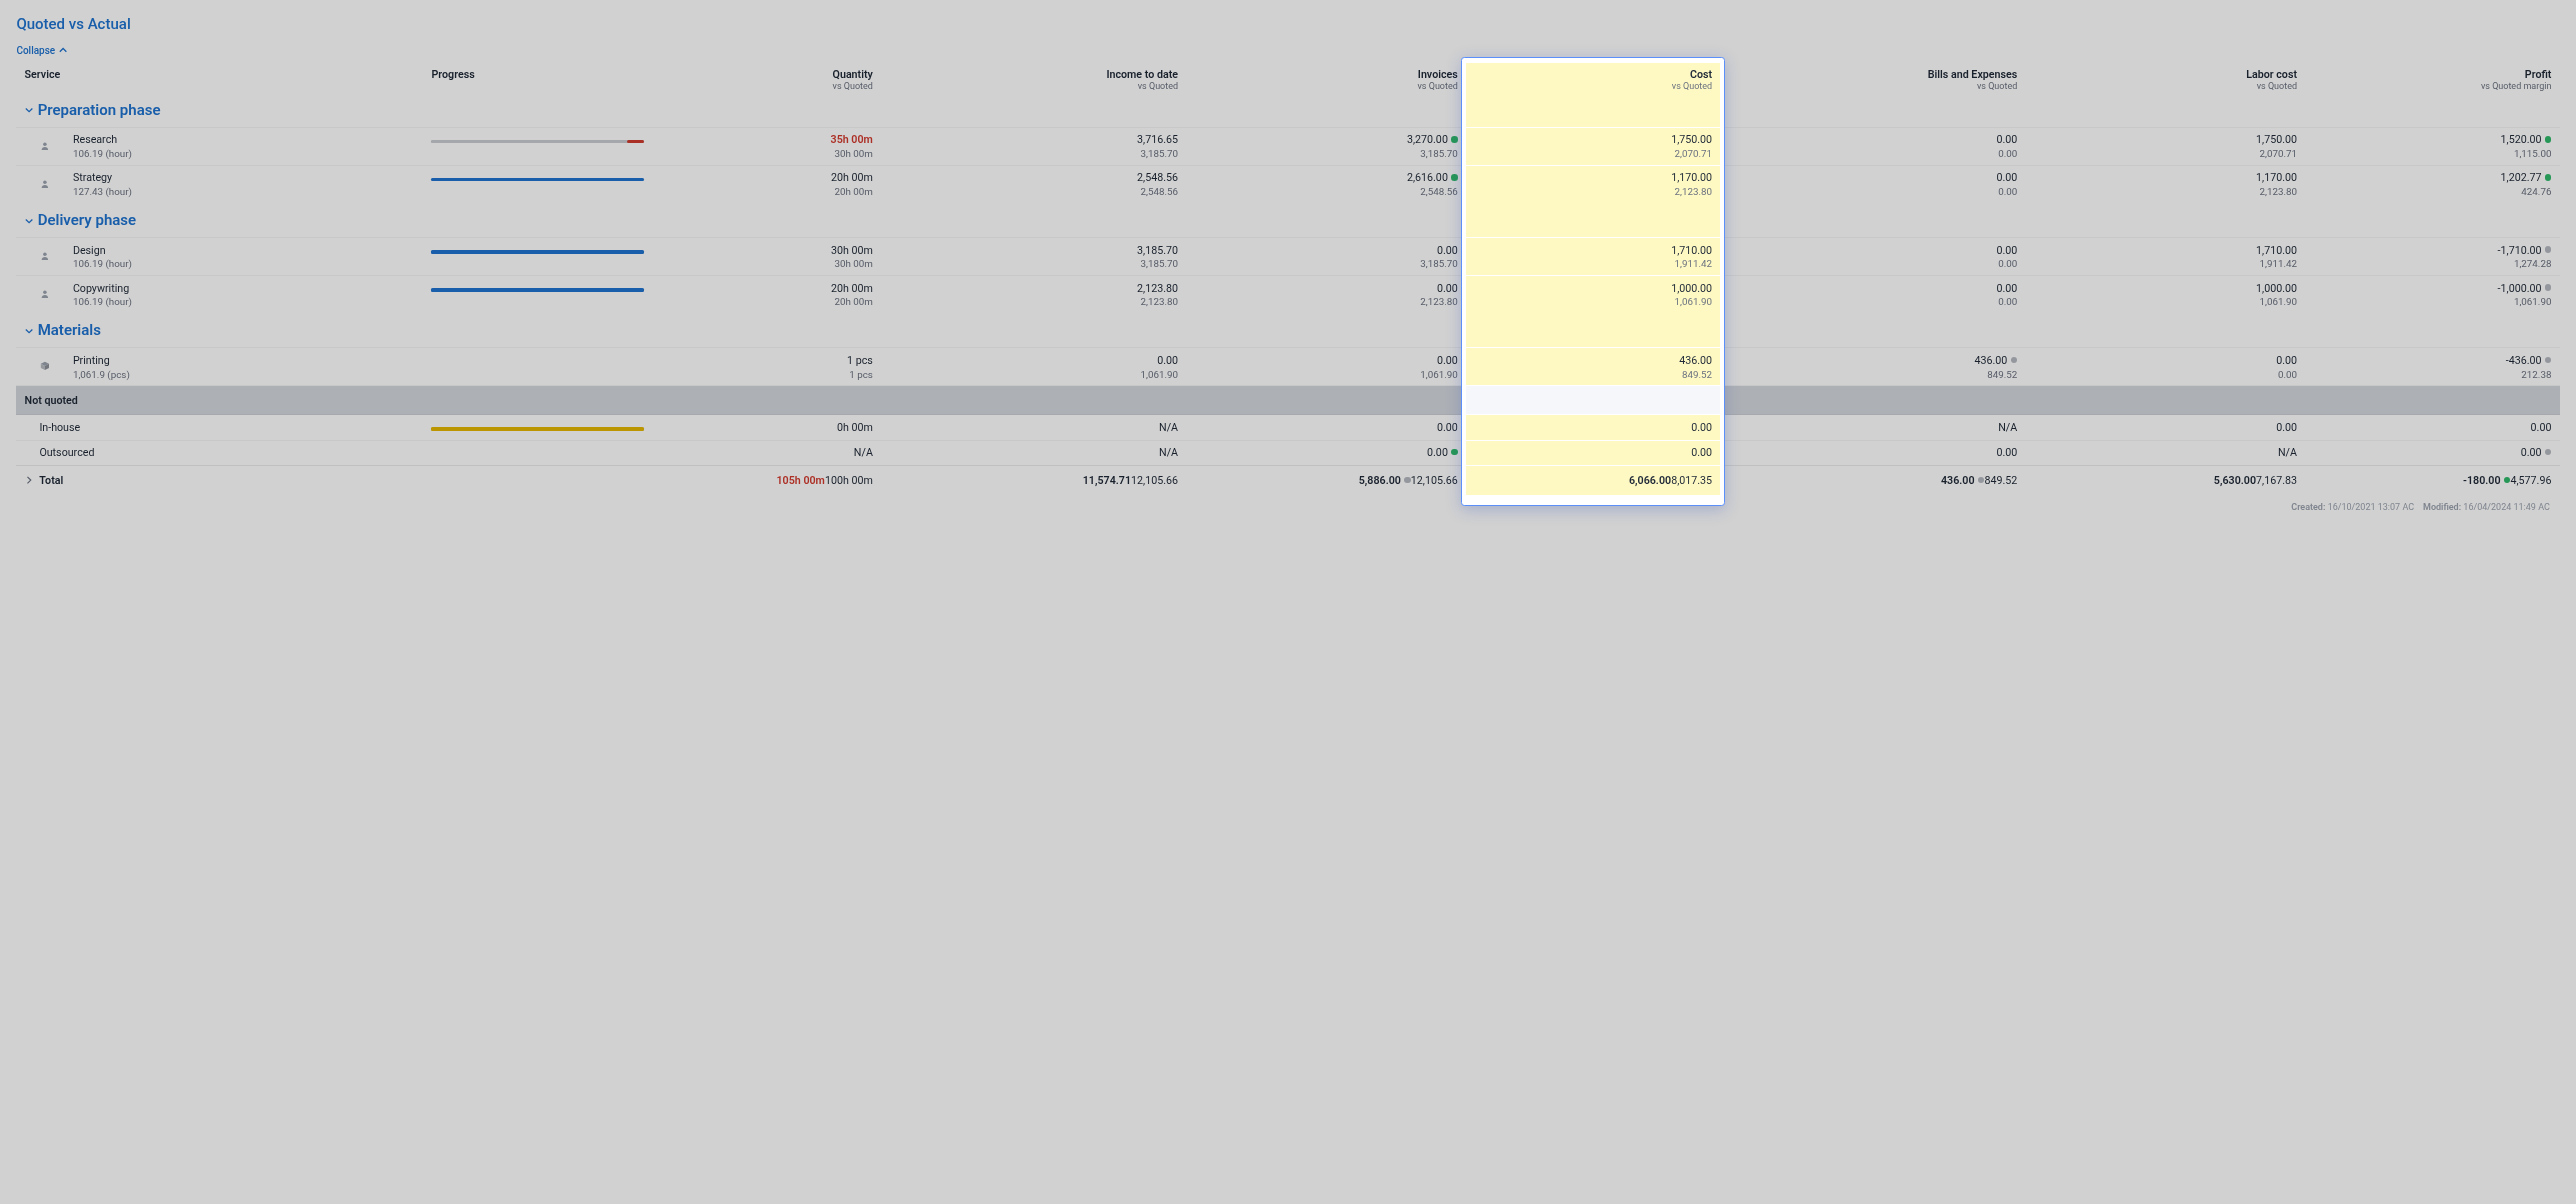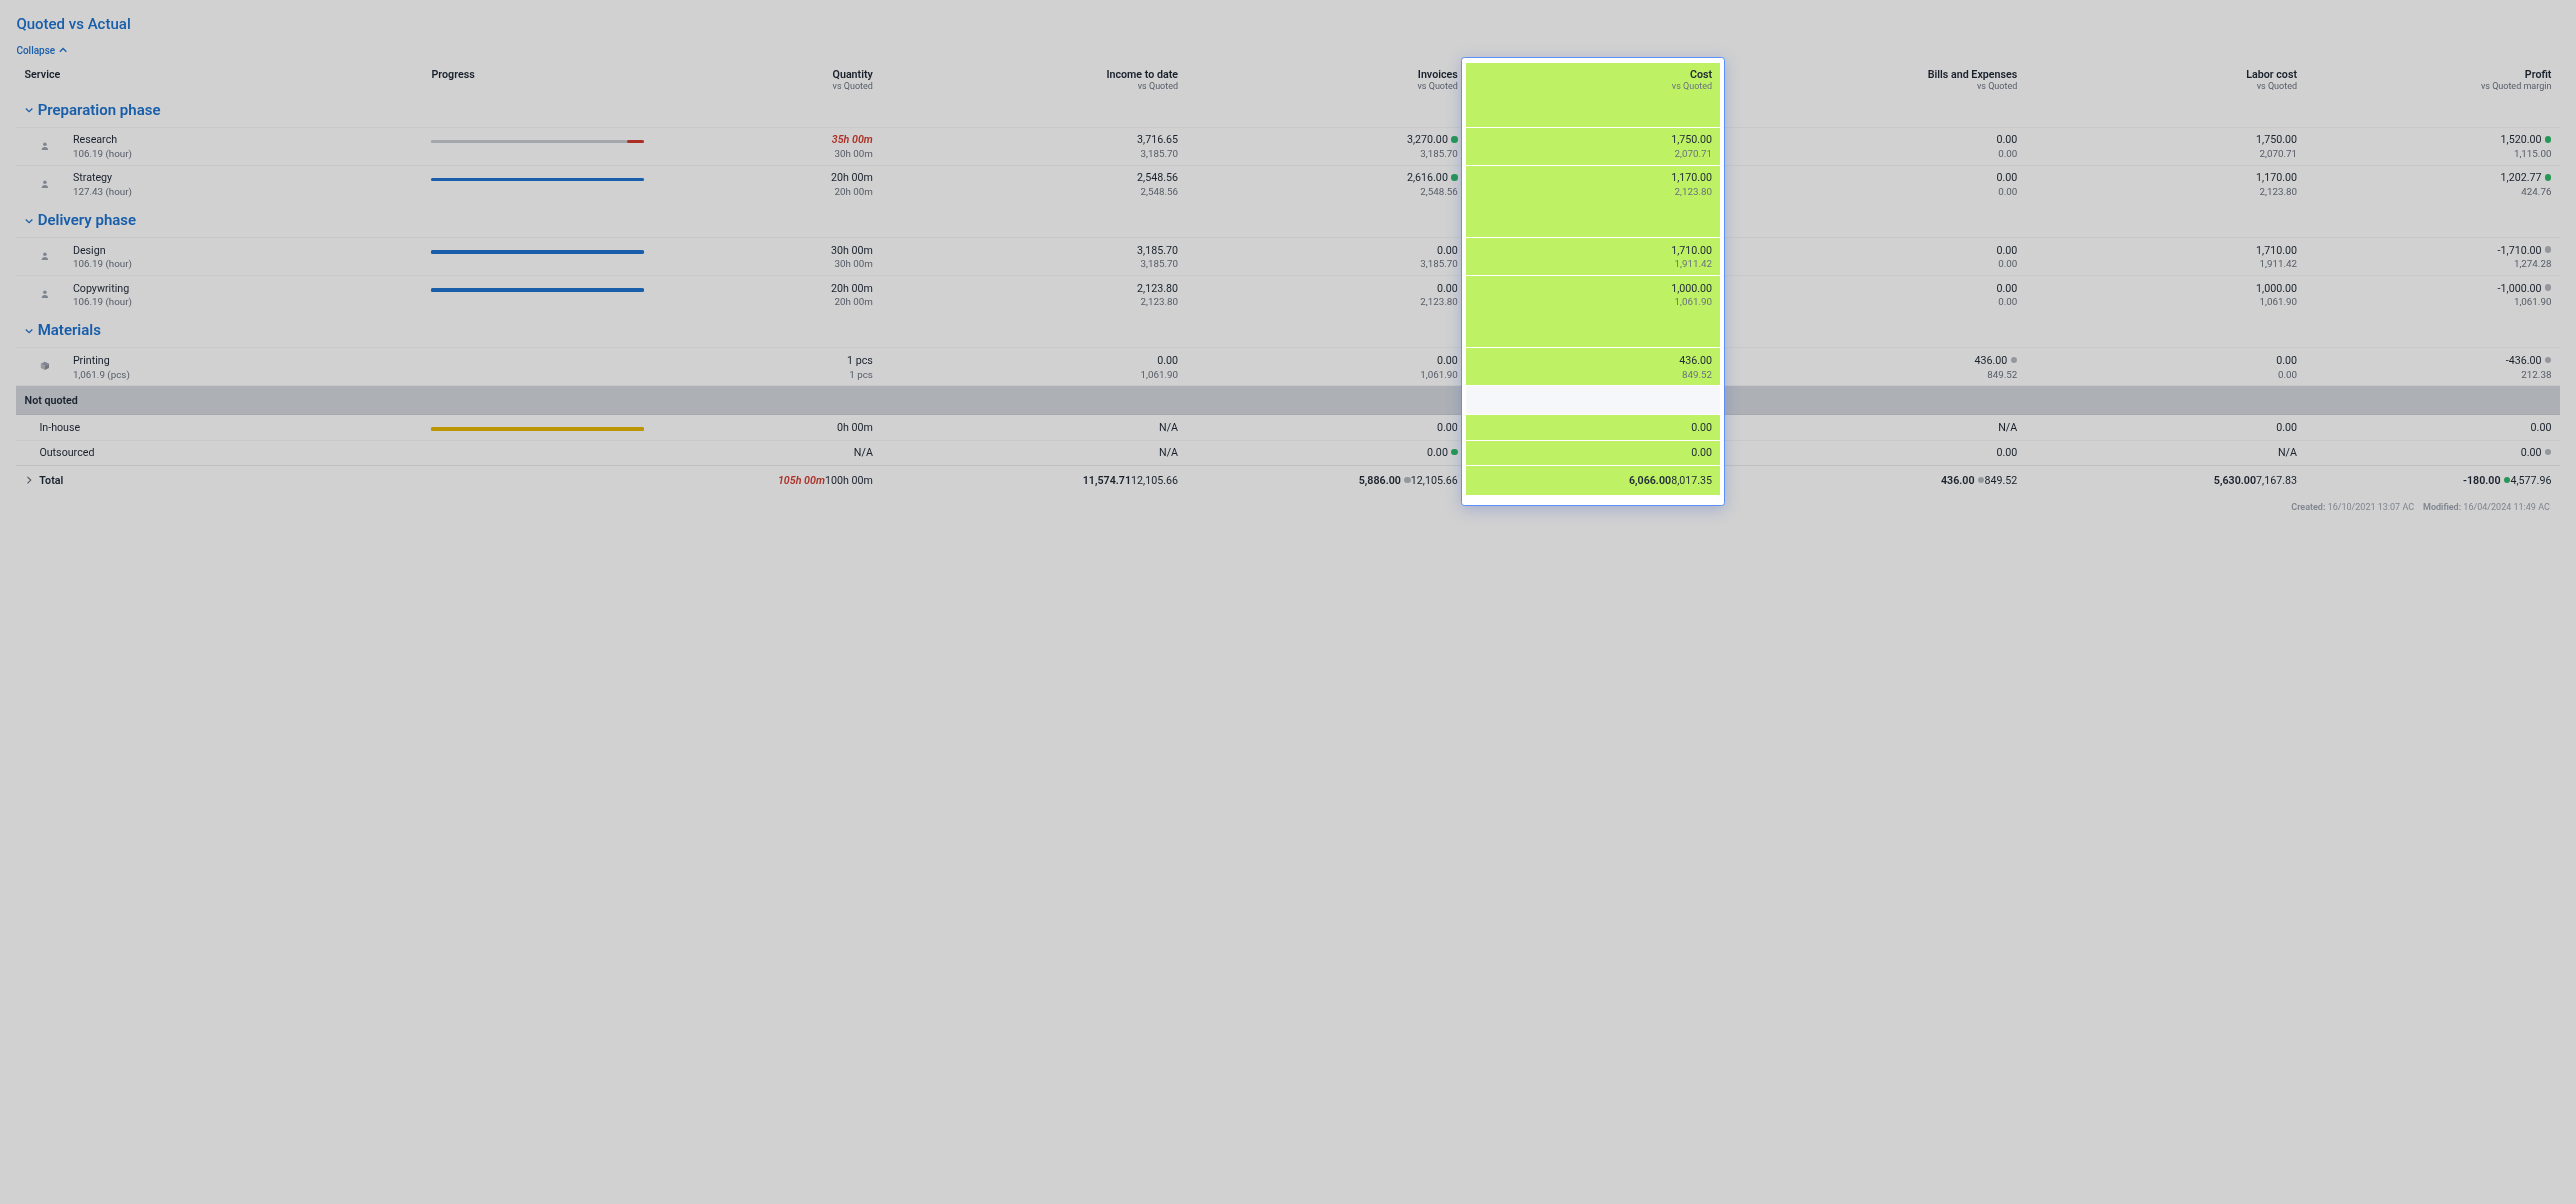--- a/index.html
+++ b/index.html
@@ -78,41 +78,41 @@
     font-weight: 600;
     font-size: 15px;
     padding: 8.2px 8.2px;
     border-top: none;
   }
   .phase .chev { display: inline-block; margin-right: 4.9px; }
   .row .sub { display: block; color: #6b7280; font-size: 9.8px; margin-top: 1.6px; }
   .row .svc-inner { display: flex; align-items: center; gap: 22px; padding-left: 14.8px; }
   .row .svc-simple { padding-left: 14.8px; }
   .ico { color: #9ca3af; font-size: 9.8px; margin-top: 0.8px; width: 11.5px; display: inline-block; text-align: center; }
-  .val-red { color: #d33b2f; font-weight: 600; font-style: italic; }
+  .val-red { color: #d33b2f; font-weight: 600; }
   .dot { display: inline-block; width: 6.6px; height: 6.6px; border-radius: 50%; margin-left: 3.3px; vertical-align: 0.8px; }
   .dot-green { background: #2fb96a; }
   .dot-grey { background: #b5b9c0; }
   .progress-wrap { width: 100%; height: 3.3px; background: #c9cdd4; border-radius: 1.6px; margin-top: 6.6px; position: relative; }
   .progress-fill { height: 100%; border-radius: 1.6px; }
   .pg-blue { background: #1e73d0; }
   .pg-red { background: #d03b2f; }
   .pg-yellow { background: #e6b800; }
   .pg-grey { background: #c9cdd4; }
   .total-row td { font-weight: 600; padding: 8.2px 8.2px; border-top: 0.8px solid rgba(0,0,0,0.08); }
   .total-row .sub { font-weight: 400; }
   .total-chev { color: #6b7280; margin-right: 6.6px; }
   .meta {
     text-align: right;
     color: #9ca3af;
     font-size: 9px;
     padding: 6.6px 9.8px 0;
   }
   .meta strong { font-weight: 600; }
-  .cell-hi { position: relative; z-index: 101; background: #bef264; }
+  .cell-hi { position: relative; z-index: 101; background: #fef9c3; }
   .section-head td.cell-hi { background: #f5f7fb; }
 </style>
 </head>
 <body>
 
 <div class="content">
   <div class="title">Quoted vs Actual</div>
   <div class="collapse">
     <span>Collapse</span>
     <span>

